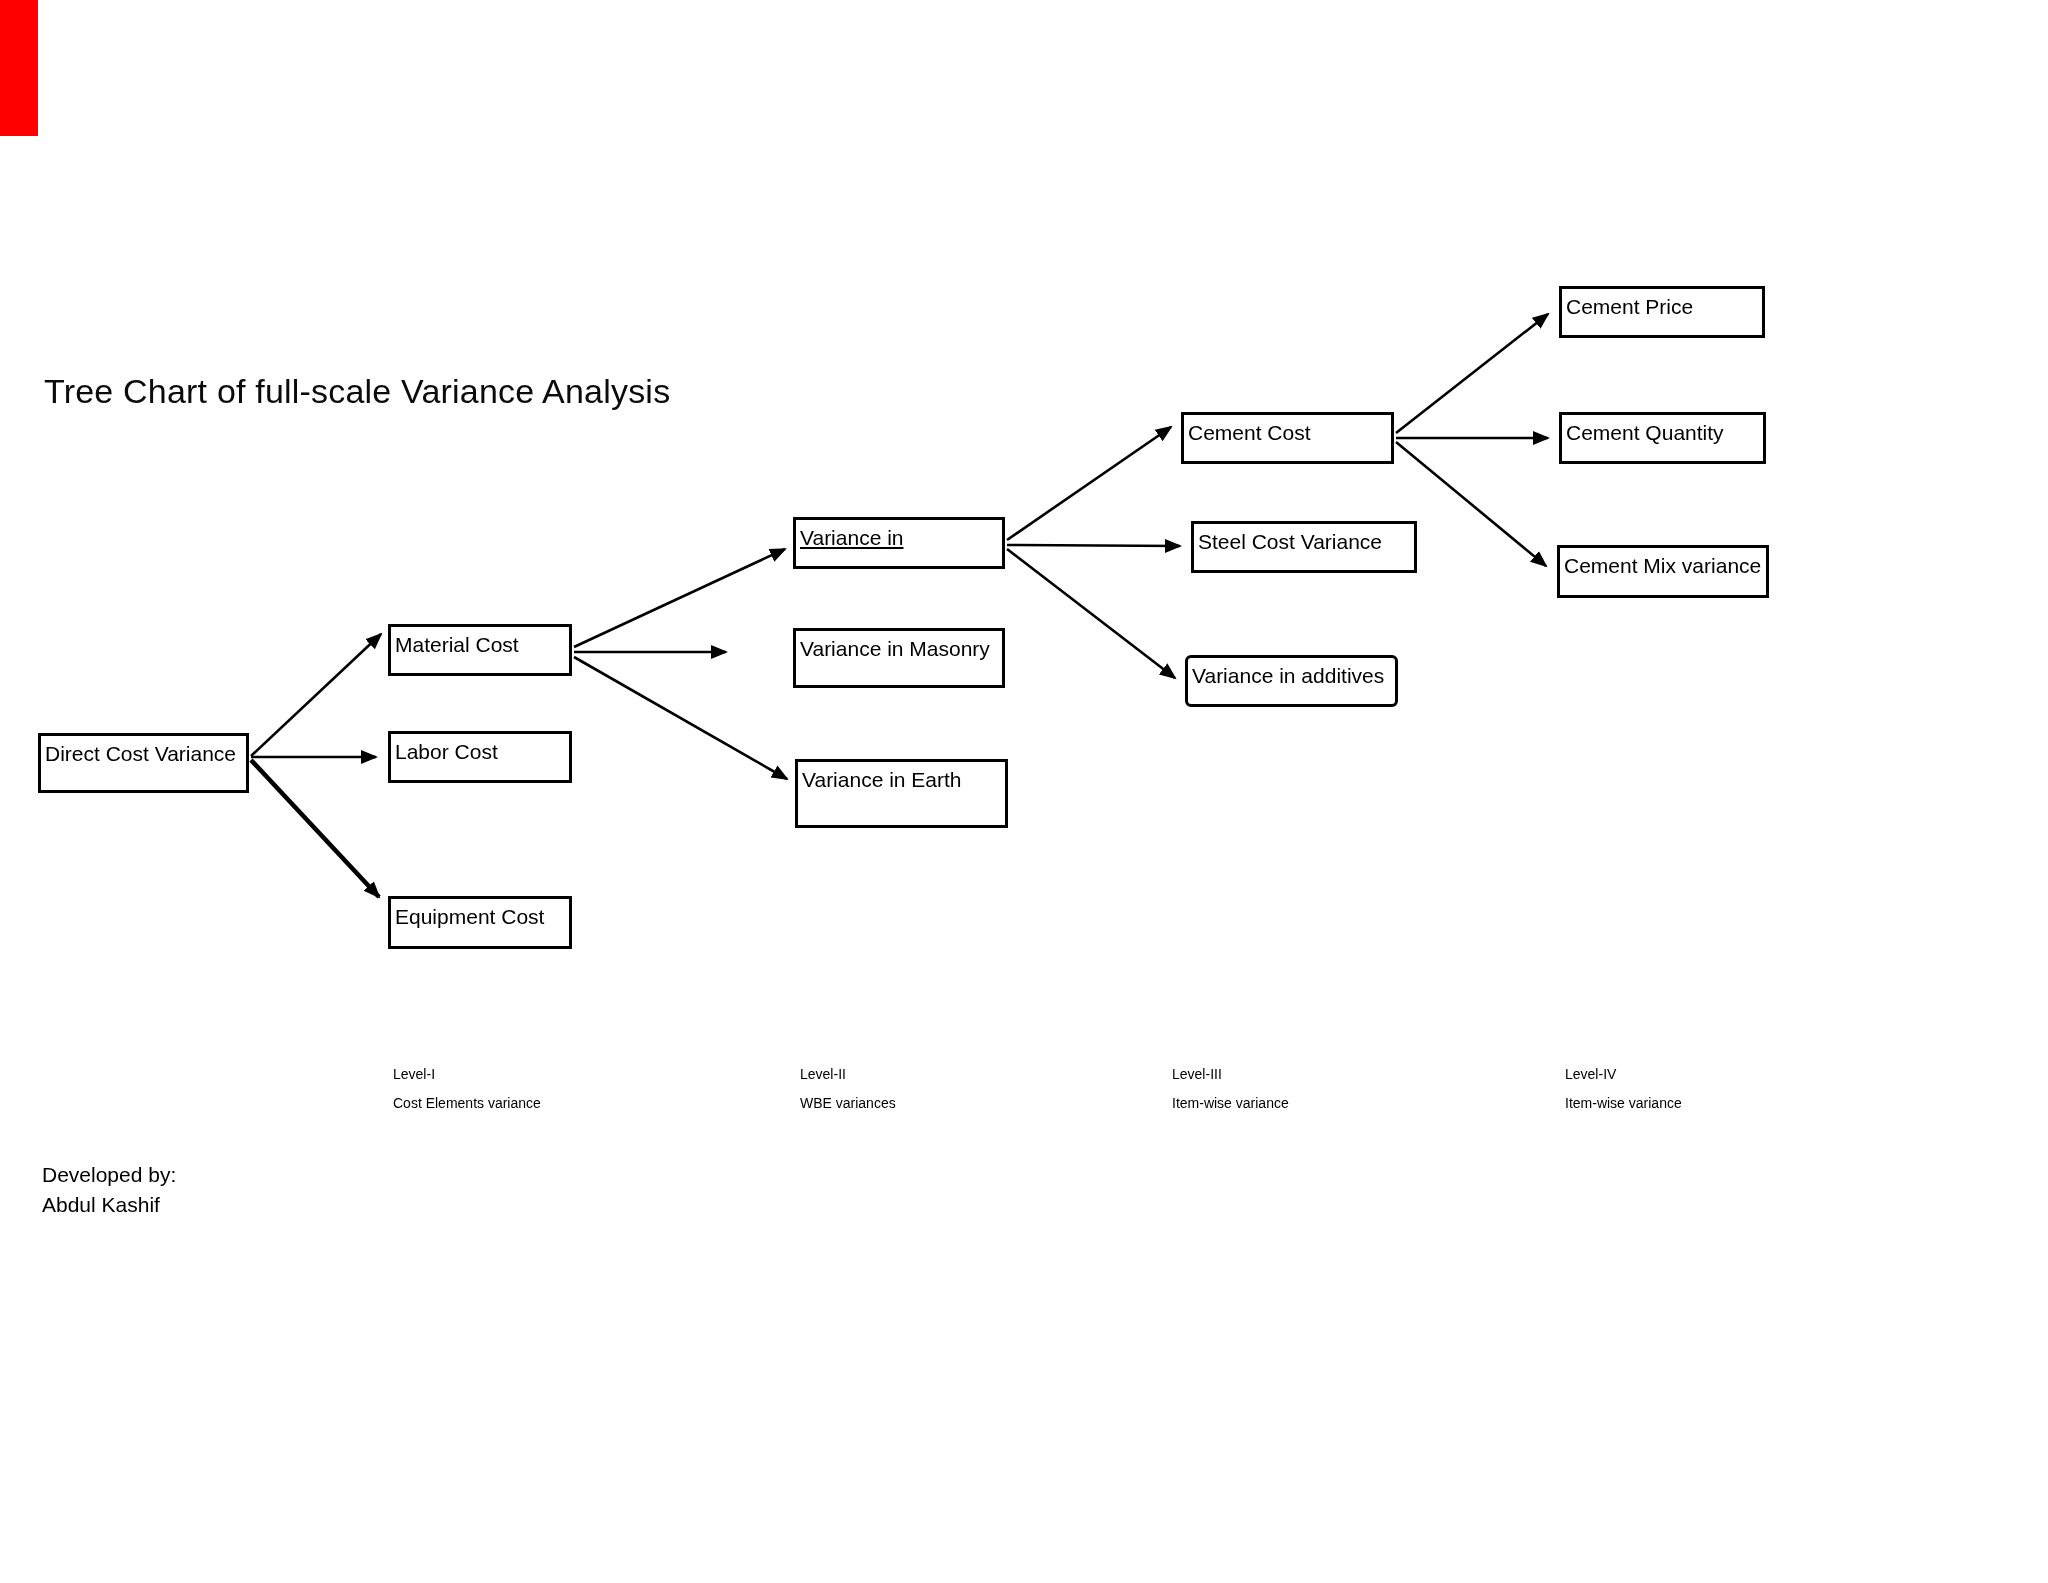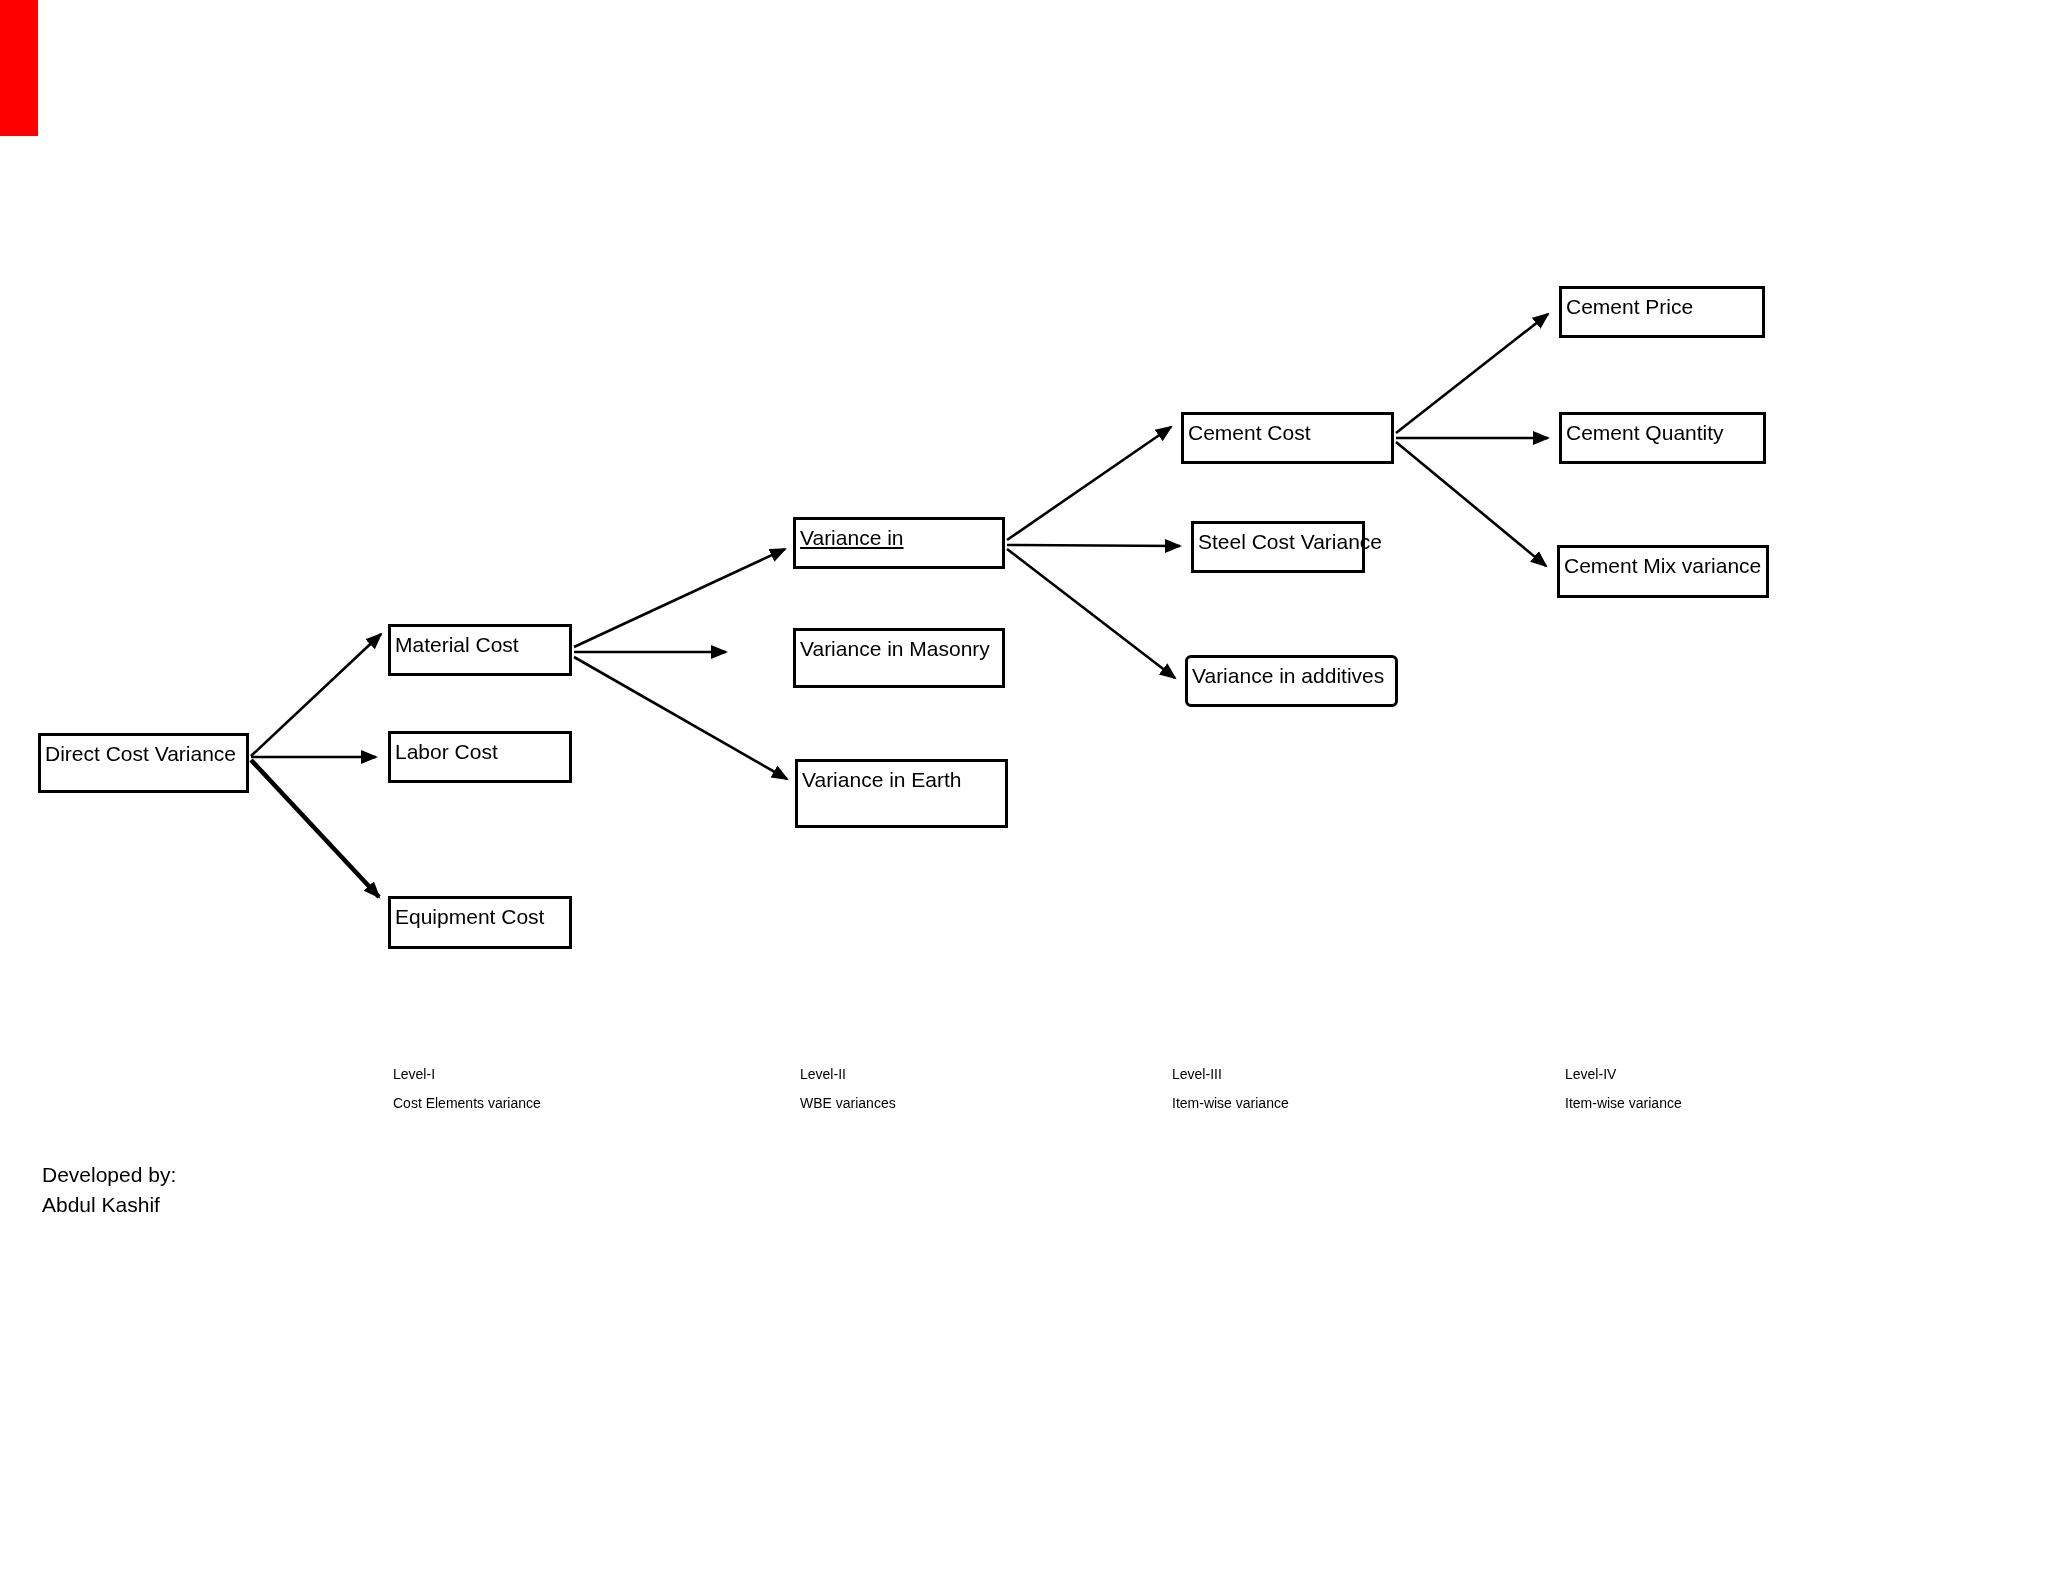--- a/index.html
+++ b/index.html
@@ -44,20 +44,21 @@
   .edge{stroke:#000;stroke-width:2.6;}
   .edge.thick{stroke-width:4.6;}
 </style>
 </head>
 <body>
 
 <div id="canvas">
 
   <div class="accent-bar" style="background: rgb(255, 0, 0);"></div>
 
+  <div class="page-title">Tree Chart of full-scale Variance Analysis</div>
 
   <svg id="edge-layer" viewBox="0 0 2048 1583" xmlns="http://www.w3.org/2000/svg">
     <defs>
       <marker id="ah" markerUnits="userSpaceOnUse" markerWidth="20" markerHeight="18" refX="15" refY="8" orient="auto">
         <path d="M0,1 L17,8 L0,15 z" fill="#000"></path>
       </marker>
     </defs>
     <g id="edge-group">
         <line x1="251" y1="756" x2="381" y2="634" class="edge" marker-end="url(#ah)"></line>
         <line x1="251" y1="757" x2="376" y2="757" class="edge" marker-end="url(#ah)"></line>
@@ -76,21 +77,21 @@
 
   <div id="nodes">
       <div class="node" style="left: 38px; top: 733px; width: 211px; height: 60px;"><span>Direct Cost Variance</span></div>
       <div class="node" style="left: 388px; top: 624px; width: 184px; height: 52px;"><span>Material Cost</span></div>
       <div class="node" style="left: 388px; top: 731px; width: 184px; height: 52px;"><span>Labor Cost</span></div>
       <div class="node" style="left: 388px; top: 896px; width: 184px; height: 53px;"><span>Equipment Cost</span></div>
       <div class="node" style="left: 793px; top: 517px; width: 212px; height: 52px; text-decoration: underline;"><span>Variance in</span></div>
       <div class="node" style="left: 793px; top: 628px; width: 212px; height: 60px;"><span>Variance in Masonry</span></div>
       <div class="node" style="left: 795px; top: 759px; width: 213px; height: 69px;"><span>Variance in Earth</span></div>
       <div class="node" style="left: 1181px; top: 412px; width: 213px; height: 52px;"><span>Cement Cost</span></div>
-      <div class="node" style="left: 1191px; top: 521px; width: 174px; height: 52px;"><span>Steel Cost Variance</span></div>
+      <div class="node" style="left: 1191px; top: 521px; width: 226px; height: 52px;"><span>Steel Cost Variance</span></div>
       <div class="node" style="left: 1185px; top: 655px; width: 213px; height: 52px; border-radius: 6px;"><span>Variance in additives</span></div>
       <div class="node" style="left: 1559px; top: 286px; width: 206px; height: 52px;"><span>Cement Price</span></div>
       <div class="node" style="left: 1559px; top: 412px; width: 207px; height: 52px;"><span>Cement Quantity</span></div>
       <div class="node" style="left: 1557px; top: 545px; width: 212px; height: 53px;"><span>Cement Mix variance</span></div>
     </div>
 
   <div id="levels">
       <div class="level-block" style="left: 393px;">
         <div>Level-I</div>
         <div>Cost Elements variance</div>

